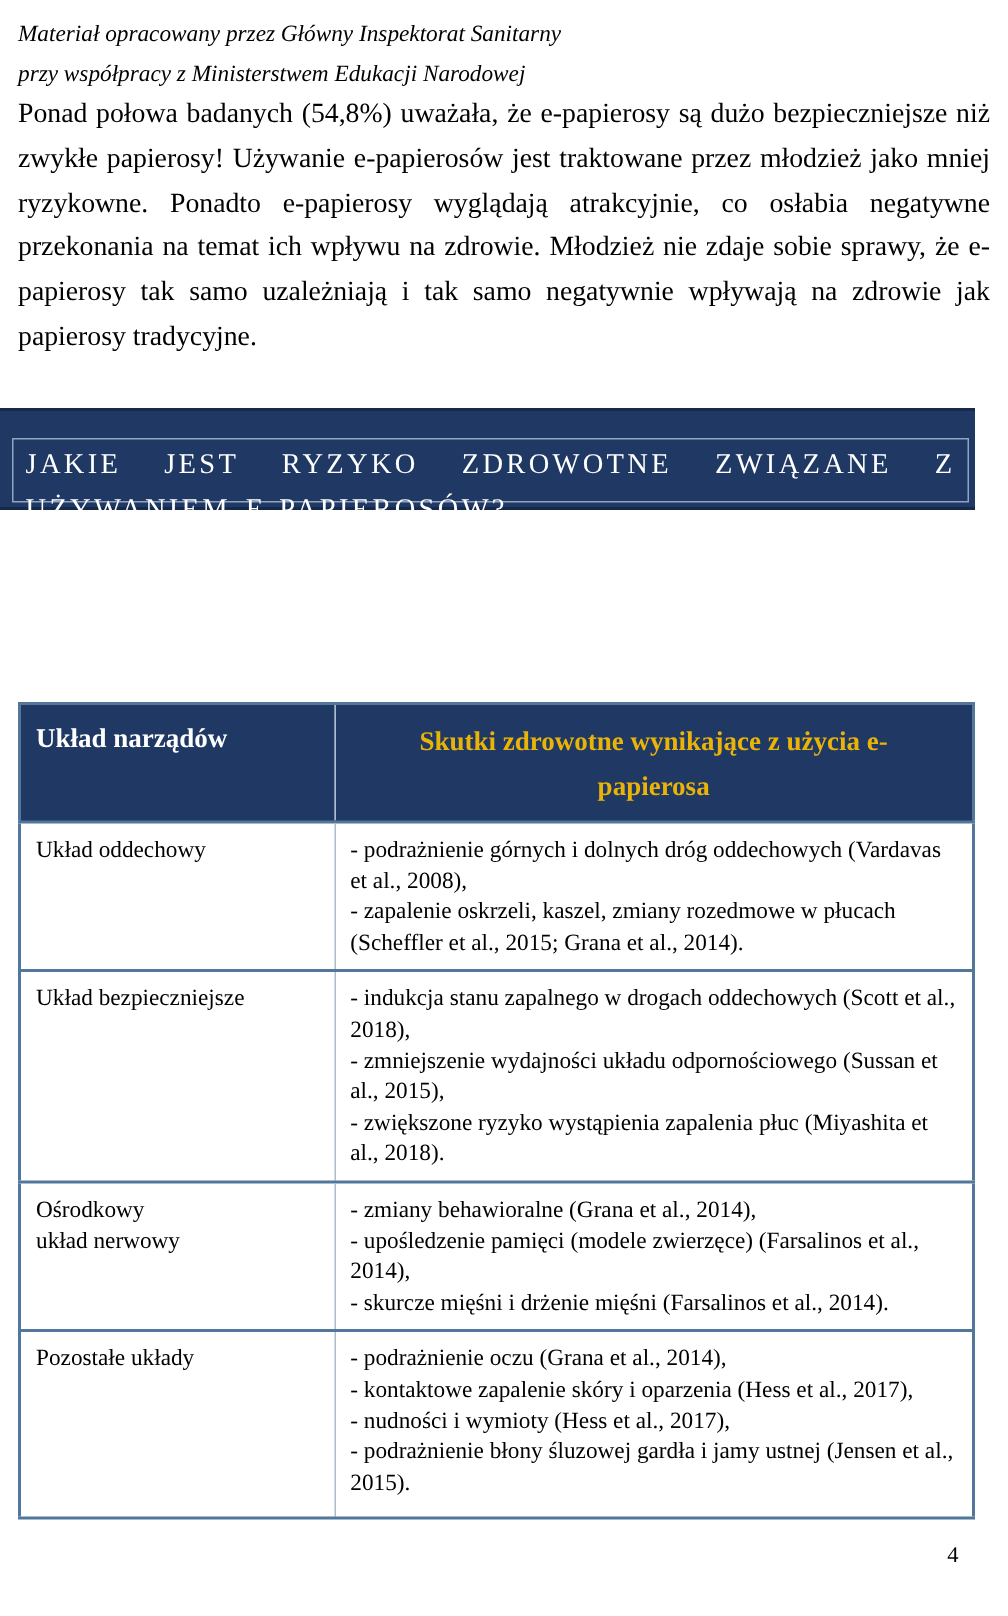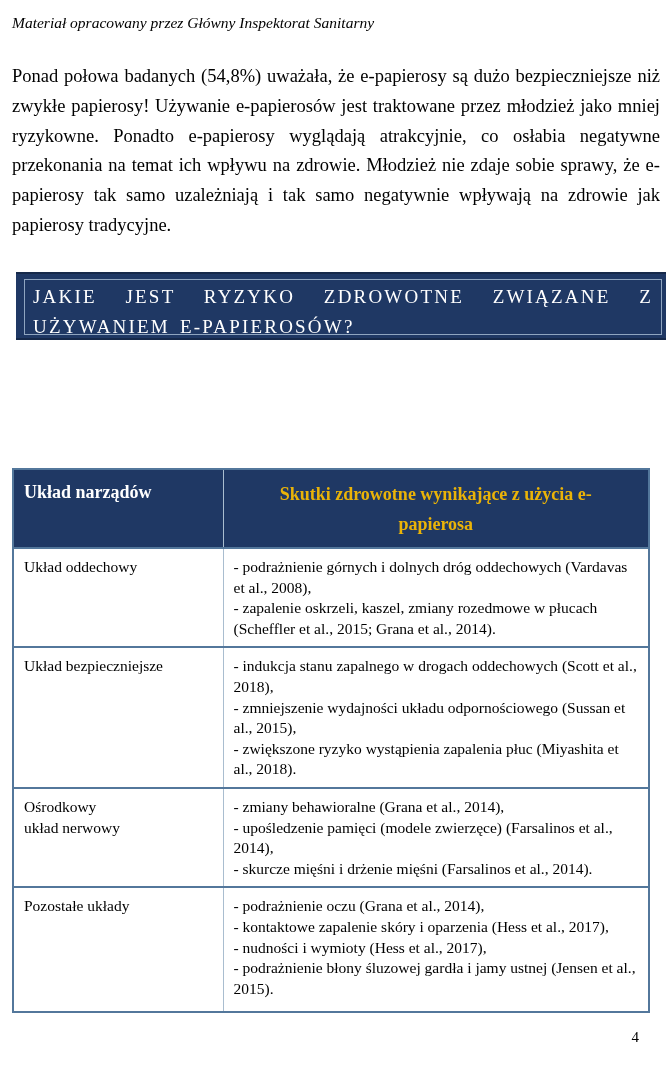--- a/index.html
+++ b/index.html
@@ -17,25 +17,25 @@
     font-style:italic; font-size:15.5px; line-height:27px;
   }
   .para {
     position:absolute; left:12px; width:648px;
     font-size:18.5px; line-height:29.8px;
     text-align:justify;
   }
   .para-intro { top:62px; }
   .para-evidence { top:345px; }
   .banner {
-    position:absolute; top:272px; left:16px; width:650px; height:68px;
+    position:absolute; top:272px; left:0; width:650px; height:68px;
     background:#1f3864;
     border-top:2px solid #16294a;
     border-bottom:2px solid #16294a;
-    padding:5px 4px 3px 8px;
+    padding:18px 4px 3px 8px;
   }
   .banner-inner {
     border:1px solid #8fa5c0;
     height:100%;
     padding:2px 8px 6px 8px;
   }
   .banner-text {
     color:#ffffff;
     font-size:19px; line-height:30px;
     letter-spacing:2.2px; word-spacing:3px;
@@ -82,20 +82,21 @@
     font-size:15px;
   }
 </style>
 </head>
 <body>
 
 <div class="page">
 
   <div class="note">
     <div>Materiał opracowany przez Główny Inspektorat Sanitarny</div>
+    <div>przy współpracy z Ministerstwem Edukacji Narodowej</div>
   </div>
 
   <div class="para para-intro">Ponad połowa badanych (54,8%) uważała, że e-papierosy są dużo bezpieczniejsze niż zwykłe papierosy! Używanie e-papierosów jest traktowane przez młodzież jako mniej ryzykowne. Ponadto e-papierosy wyglądają atrakcyjnie, co osłabia negatywne przekonania na temat ich wpływu na zdrowie. Młodzież nie zdaje sobie sprawy, że e-papierosy tak samo uzależniają i tak samo negatywnie wpływają na zdrowie jak papierosy tradycyjne.</div>
 
   <div class="banner">
     <div class="banner-inner">
       <div class="banner-text">JAKIE JEST RYZYKO ZDROWOTNE ZWIĄZANE Z UŻYWANIEM E-PAPIEROSÓW?</div>
     </div>
   </div>
 

